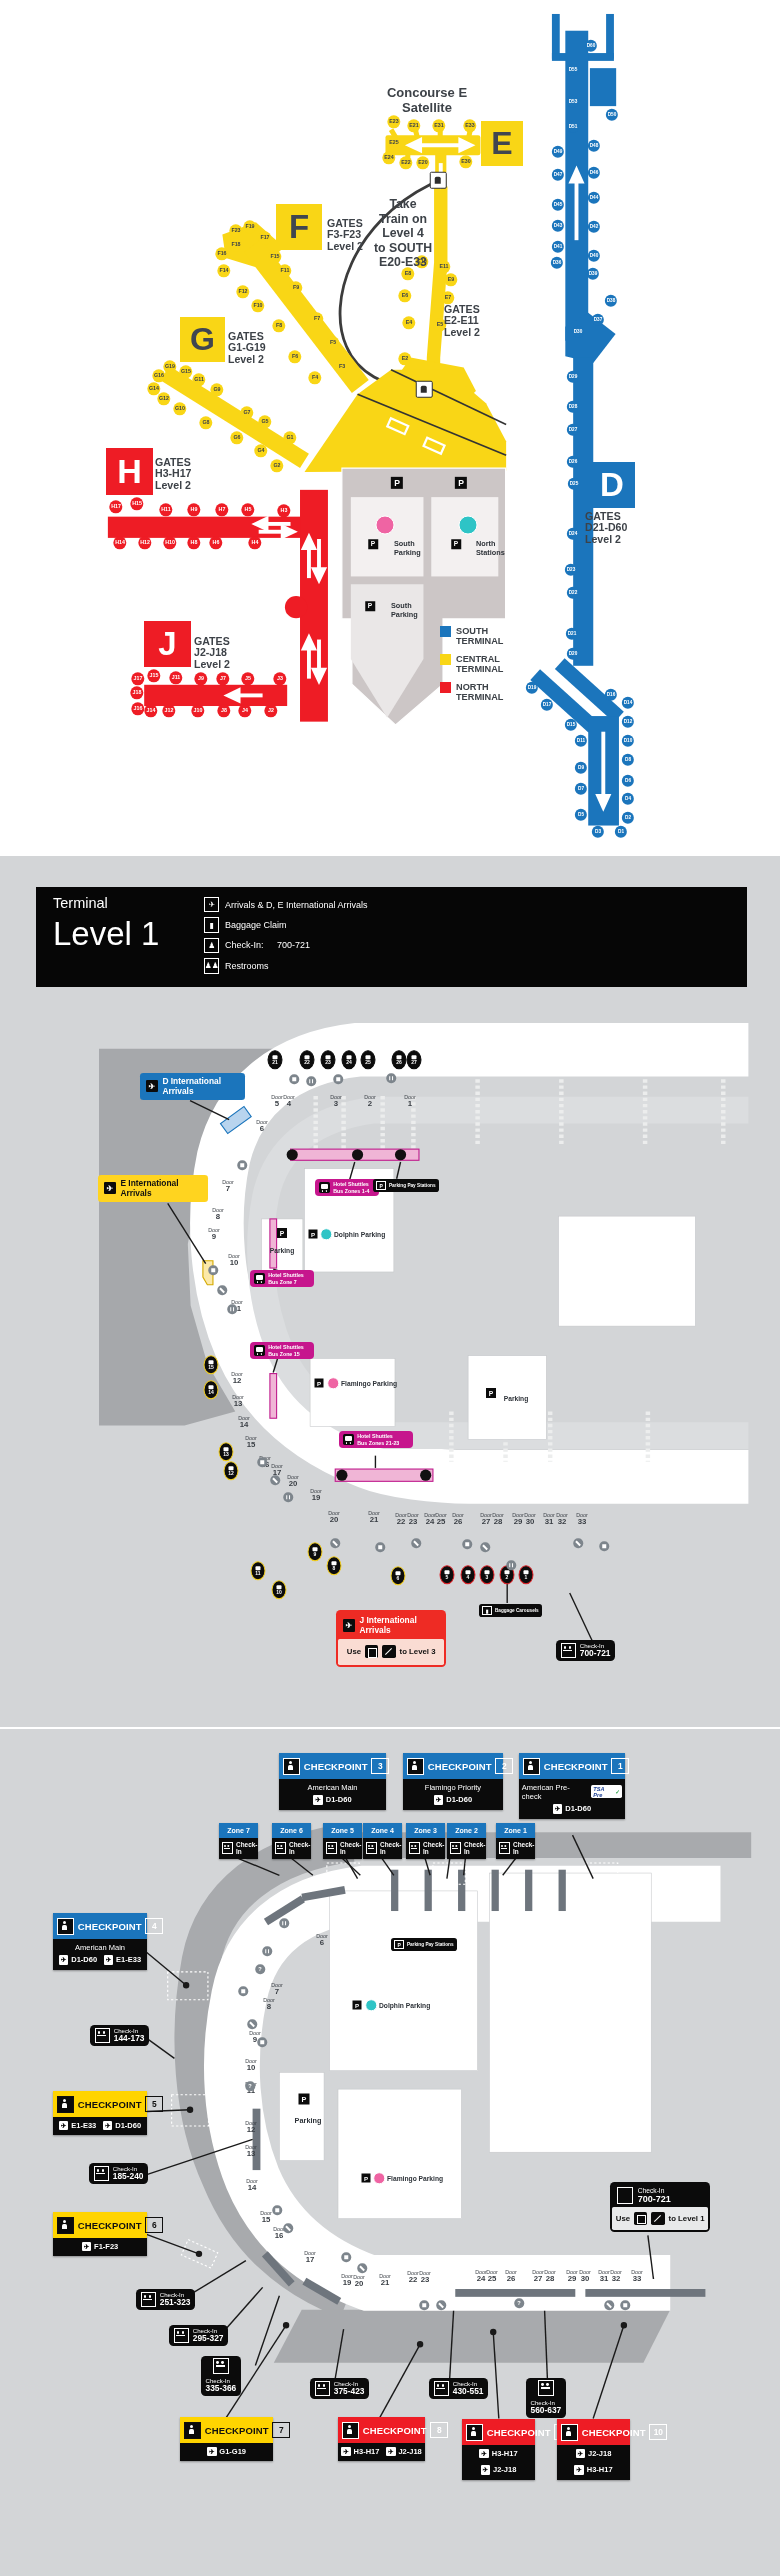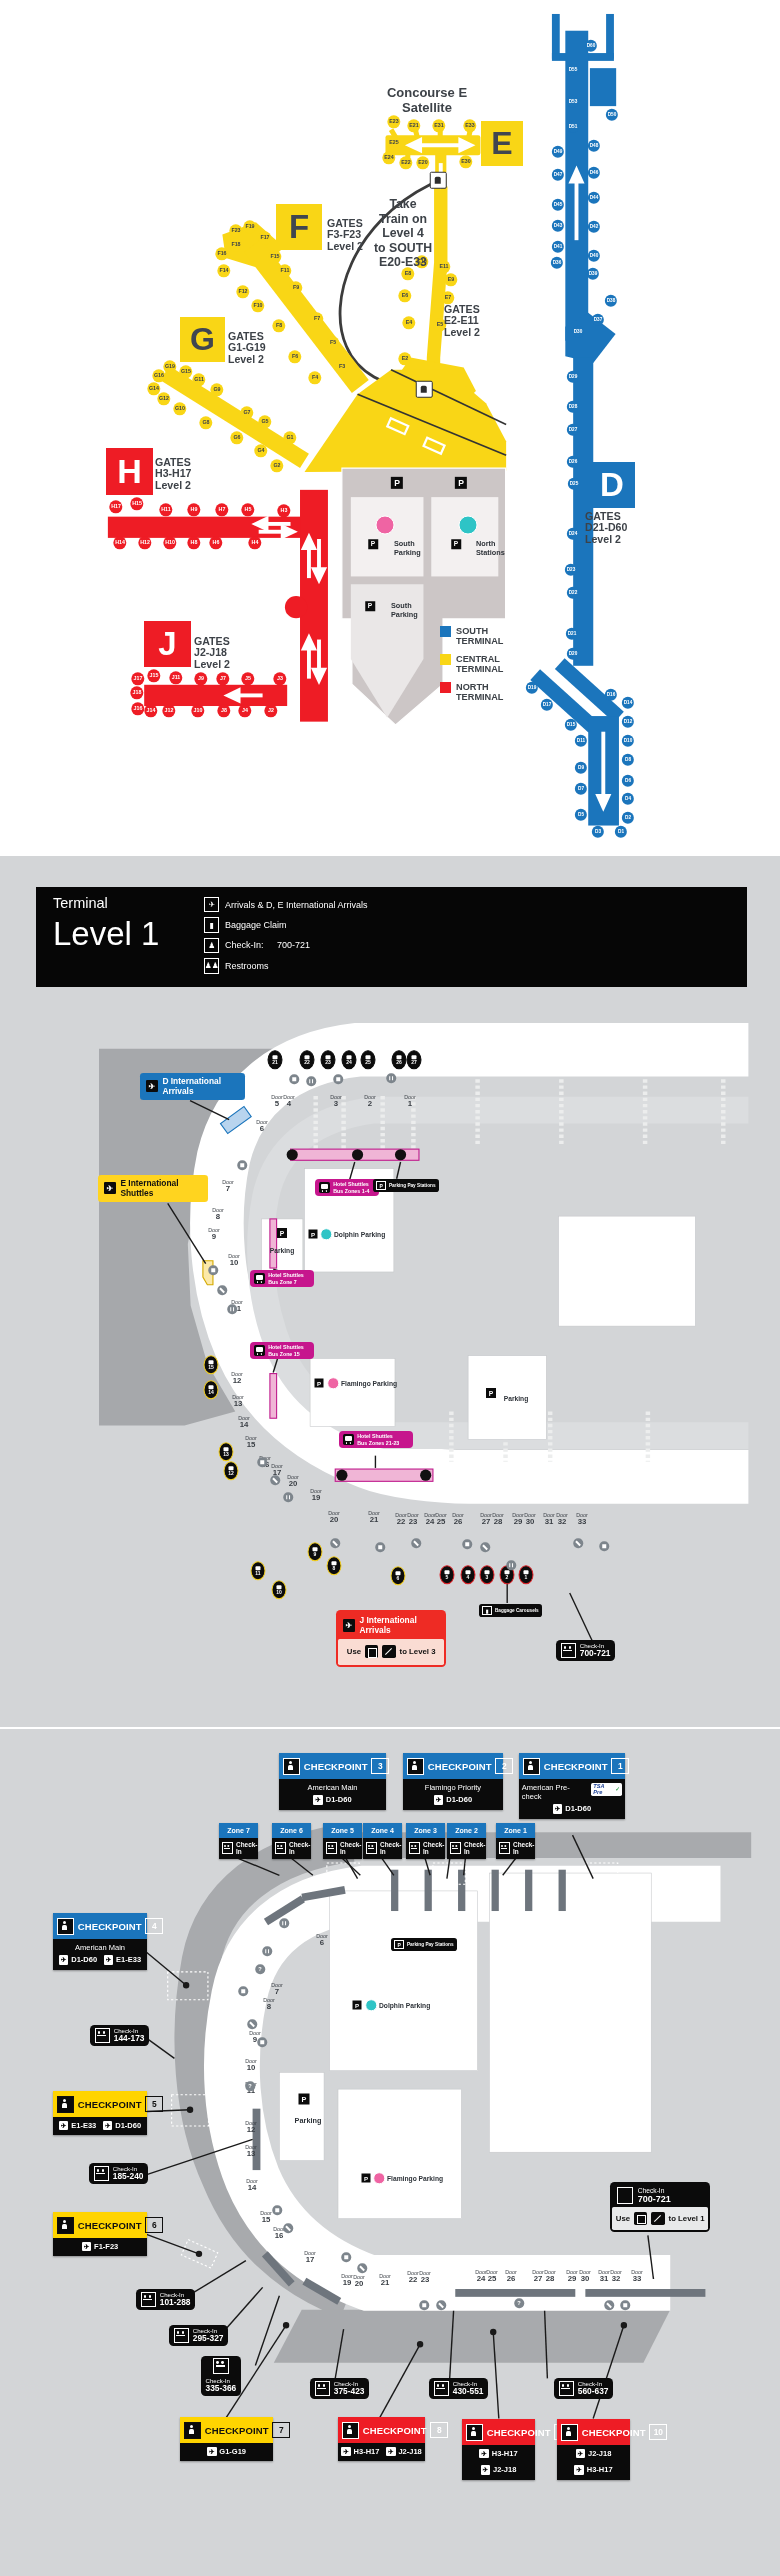--- a/index.html
+++ b/index.html
@@ -82,21 +82,21 @@
   .cp-h.blue{background:#1b75bc;color:#fff;}
   .cp-h.yellow{background:#ffd400;color:#101010;}
   .cp-h.red{background:#ee1c25;color:#fff;}
   .scan{width:15px;height:15px;background:#0b0b0b;border:1.1px solid #fff;flex:none;position:relative;}
   .cp-h.yellow .scan{border-color:#101010;}
   .scan:before{content:"";position:absolute;left:5px;top:2.2px;width:3.3px;height:3.3px;border-radius:50%;background:#fff;}
   .scan:after{content:"";position:absolute;left:3.9px;top:6.1px;width:5.6px;height:5.6px;border-radius:1.7px 1.7px 0 0;background:#fff;}
   .cp-word{font-weight:bold;font-size:9.5px;letter-spacing:0.1px;}
   .cp-num{margin-left:auto;border:1.1px solid currentColor;min-width:12.3px;height:14px;display:flex;align-items:center;justify-content:center;font-size:8.4px;font-weight:bold;padding:0 1.7px;}
   .cp-b{background:#0b0b0b;color:#fff;padding:3.9px 2.8px 5px;display:flex;flex-direction:column;gap:3.3px;align-items:center;}
-  .cp-air{font-size:7.5px;display:flex;align-items:flex-start;gap:3.3px;}
+  .cp-air{font-size:7.5px;display:flex;align-items:center;gap:3.3px;}
   .cp-g{display:flex;gap:6.7px;flex-wrap:wrap;justify-content:center;}
   .gitem{display:flex;gap:2.8px;align-items:center;font-size:7.5px;font-weight:bold;}
   .plane-sq{width:9.5px;height:9.5px;background:#fff;color:#000;display:flex;align-items:center;justify-content:center;font-size:6.7px;border-radius:1.1px;flex:none;}
   .tsa{background:#fff;border-radius:1.7px;color:#1b3f94;font-style:italic;font-weight:bold;font-size:5.6px;padding:0.6px 2.2px;display:flex;align-items:center;gap:1.1px;}
   .tsa .ck{color:#2aa146;font-style:normal;}
   
   .zone{position:absolute;width:39px;box-shadow:0 0.6px 1.7px rgba(0,0,0,.35);}
   .zone-h{background:#1b75bc;color:#fff;font-size:7px;font-weight:bold;height:14.5px;display:flex;align-items:center;justify-content:center;}
   .zone-b{background:#0b0b0b;color:#fff;height:21px;display:flex;align-items:center;gap:2.8px;padding:0 2.8px;font-size:6.4px;font-weight:bold;}
   .zone-b .desk{width:9.5px;height:9.5px;border:0.7px solid #fff;position:relative;flex:none;}
@@ -702,21 +702,21 @@
       <div class="car ring-r" style="left: 526px; top: 719px;">
         <div class="bag"></div>
         <div class="num">1</div>
       </div>
       <div class="co co-blue" style="left: 140px; top: 217px; width: 94px;">
         <div class="ic-sq">✈</div>
         <div>D International Arrivals</div>
       </div>
       <div class="co co-yellow" style="left: 98px; top: 319px; width: 99px;">
         <div class="ic-sq">✈</div>
-        <div>E International Shuttles</div>
+        <div>E International Arrivals</div>
       </div>
       <div class="jbox" style="left: 336px; top: 754px; width: 106px;">
         <div class="jh">
           <div class="ic-sq">✈</div>
           <div>J International Arrivals</div>
         </div>
         <div class="jsub">
           <div>Use</div>
           <div class="use-ic"></div>
           <div class="use-ic esc"></div>
@@ -1117,21 +1117,21 @@
         <div class="desk"></div>
         <div>
           <div class="l1">Check-In</div>
           <div class="l2">185-240</div>
         </div>
       </div>
       <div class="bk" style="left: 136px; top: 560px;">
         <div class="desk"></div>
         <div>
           <div class="l1">Check-In</div>
-          <div class="l2">101-288</div>
+          <div class="l2">251-323</div>
         </div>
       </div>
       <div class="bk" style="left: 169px; top: 596px;">
         <div class="desk"></div>
         <div>
           <div class="l1">Check-In</div>
           <div class="l2">295-327</div>
         </div>
       </div>
       <div class="bk" style="left: 201px; top: 627px; flex-direction: column;">
@@ -1148,21 +1148,21 @@
           <div class="l2">375-423</div>
         </div>
       </div>
       <div class="bk" style="left: 429px; top: 649px;">
         <div class="desk"></div>
         <div>
           <div class="l1">Check-In</div>
           <div class="l2">430-551</div>
         </div>
       </div>
-      <div class="bk" style="left: 554px; top: 649px;">
+      <div class="bk" style="left: 526px; top: 649px; flex-direction: column;">
         <div class="desk"></div>
         <div>
           <div class="l1">Check-In</div>
           <div class="l2">560-637</div>
         </div>
       </div>
       <div class="use700" style="left: 610px; top: 453px; width: 96px;">
         <div class="t">
           <div class="desk bk" style="background: none; padding: 0px; border: 0.8px solid rgb(255, 255, 255); width: 14.5px; height: 14.5px; position: relative; border-radius: 0px;"></div>
           <div>

